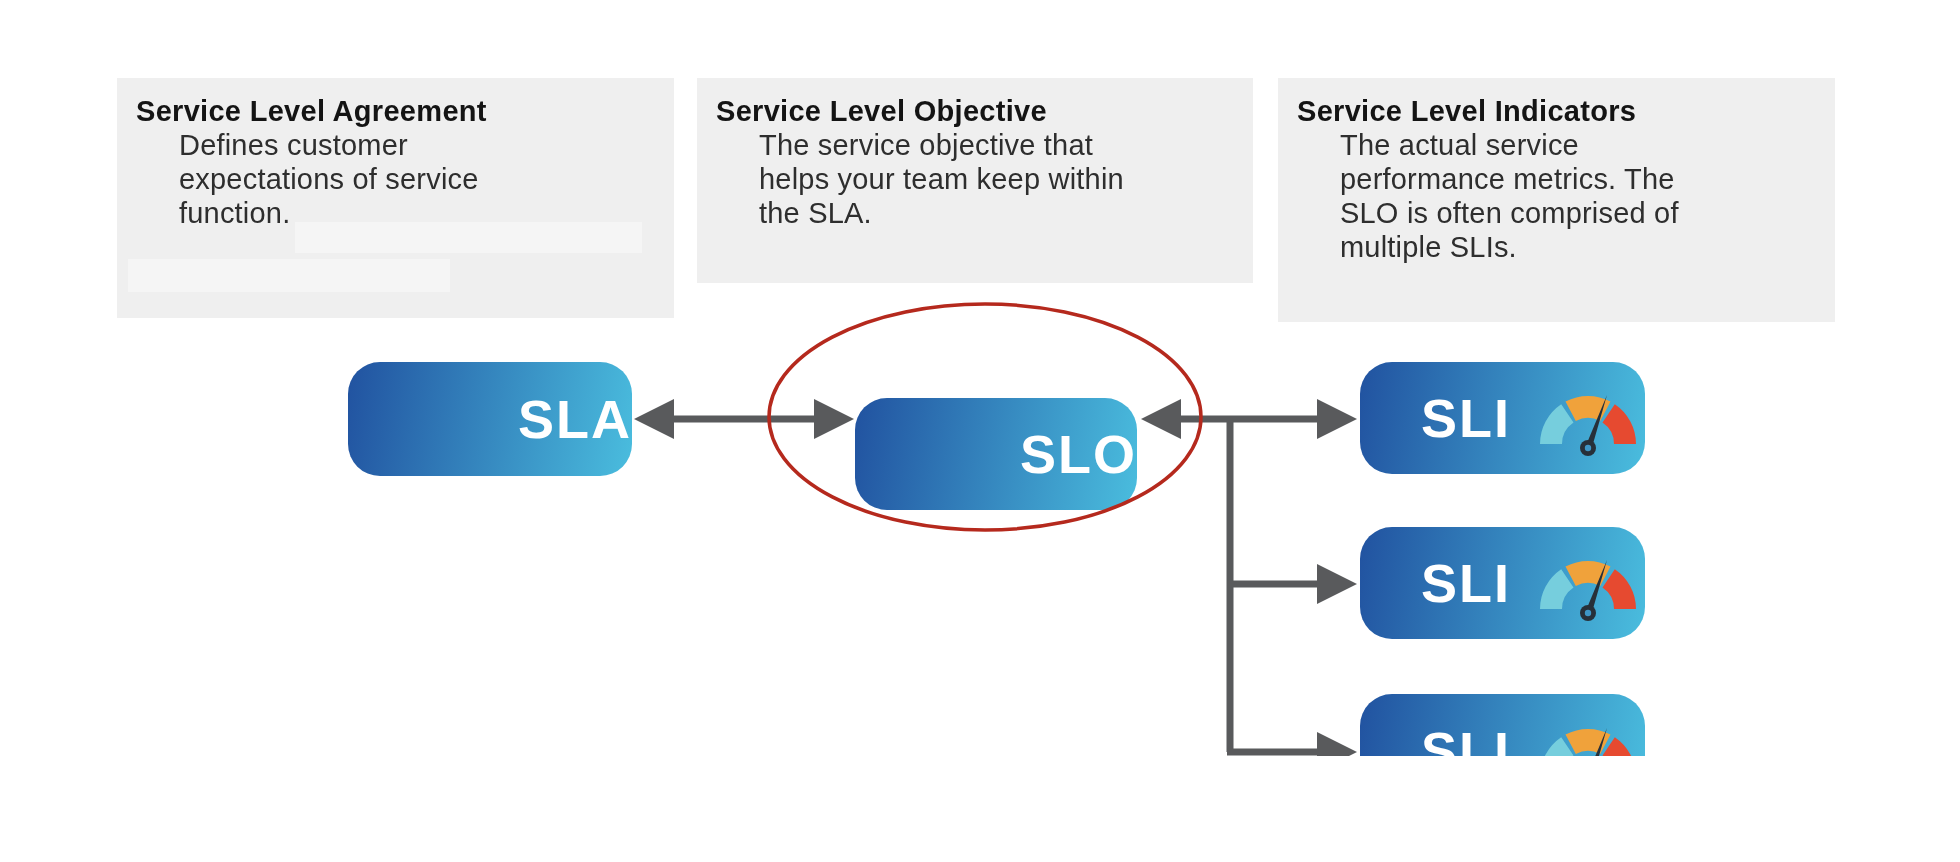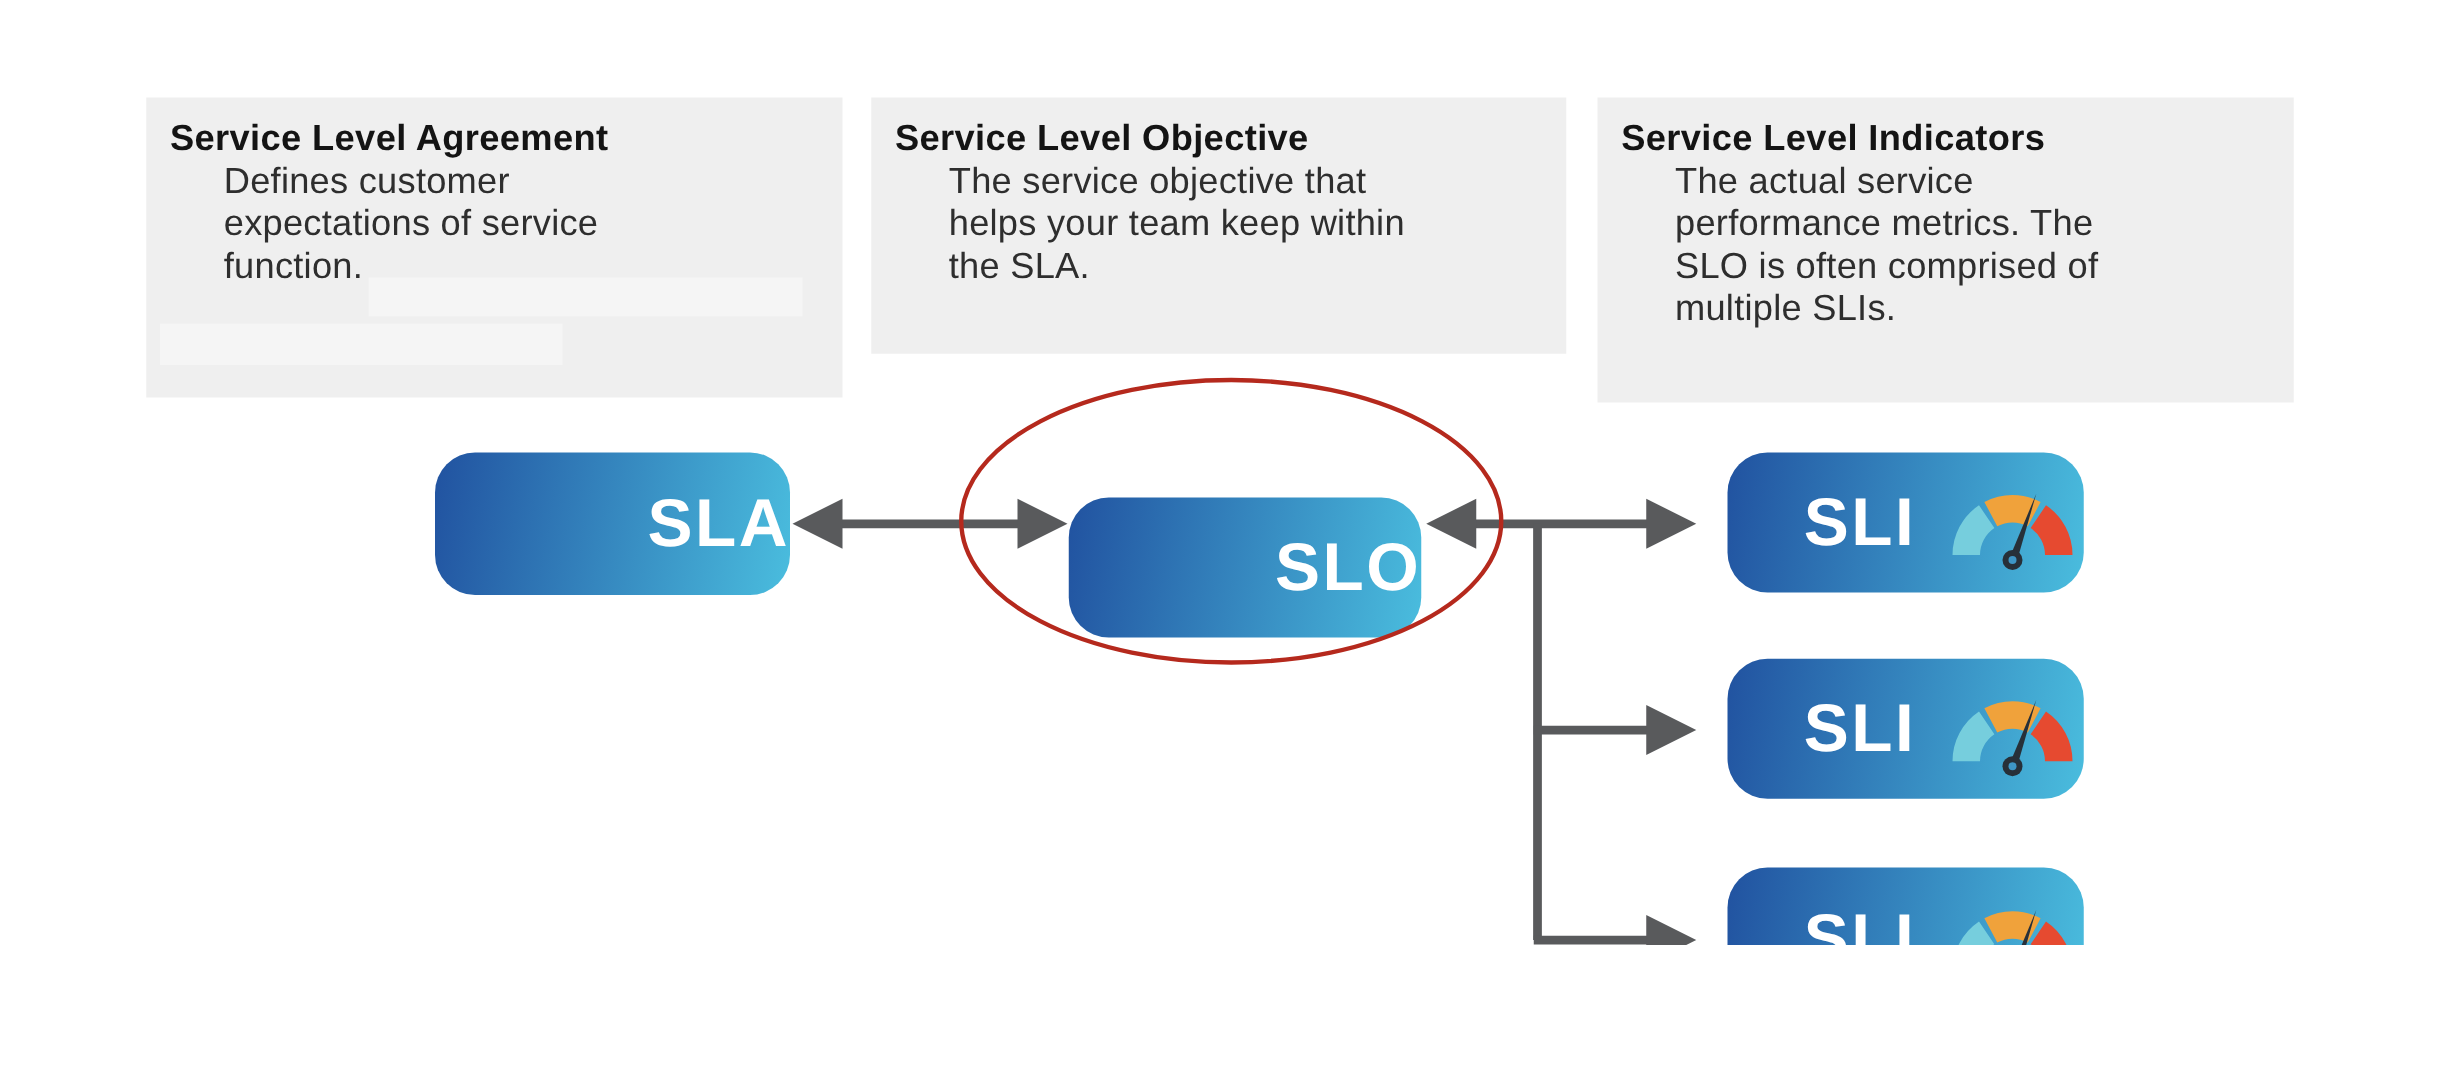--- a/index.html
+++ b/index.html
@@ -56,21 +56,21 @@
     background:linear-gradient(100deg, var(--node-grad-start) 0%, var(--node-grad-end) 100%);
     border-radius:32px;
     display:flex;
     align-items:center;
     justify-content:flex-end;
     color:var(--node-text);
     font-weight:700;
     font-size:54px;
     letter-spacing:2px;
   }
-  .node.sli{gap:24px;margin-left:22px;}
+  .node.sli{gap:24px;}
   .node .gauge{margin-top:8px;}
   .overlay{
     position:absolute;
     left:0;top:0;
     pointer-events:none;
   }
 </style>
 </head>
 <body>
 

